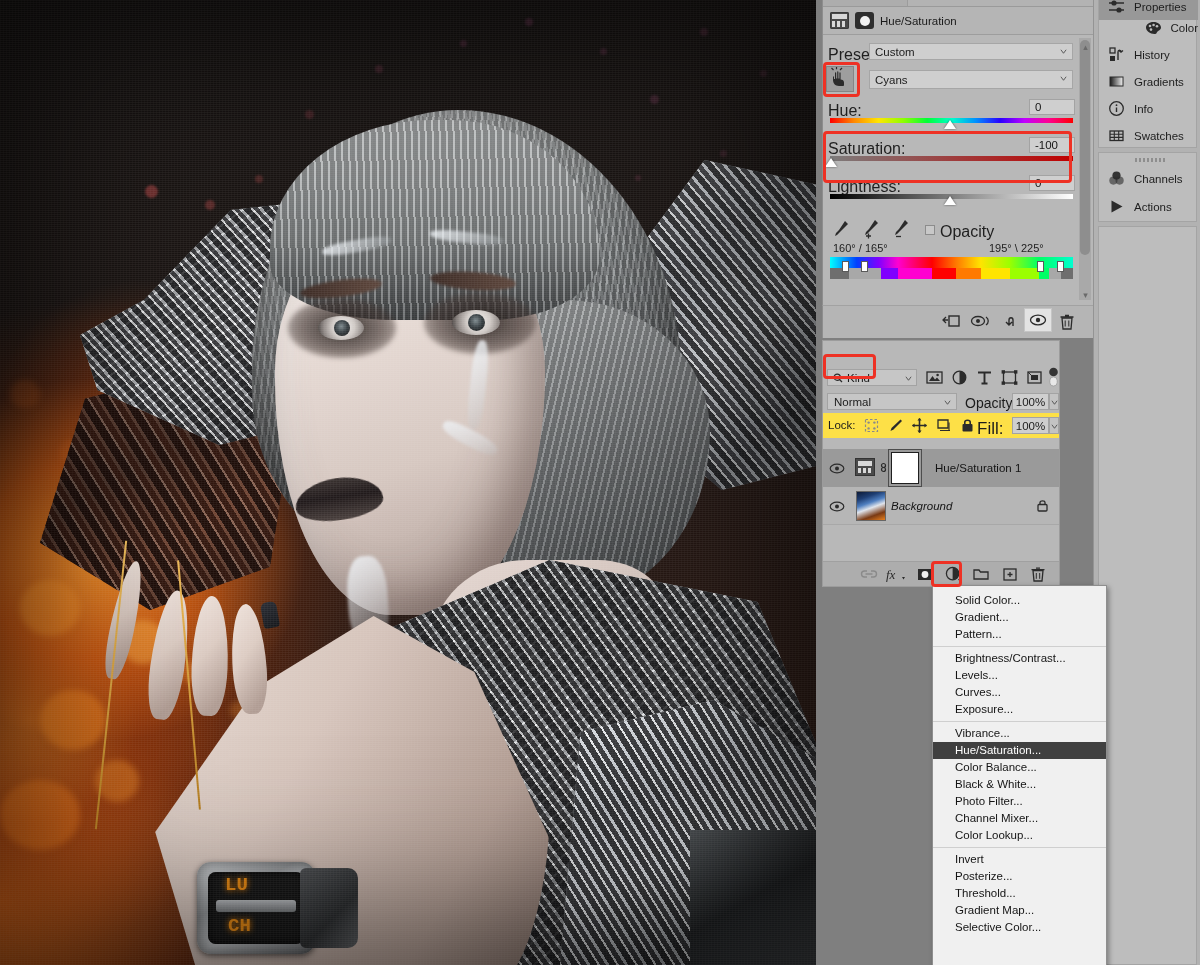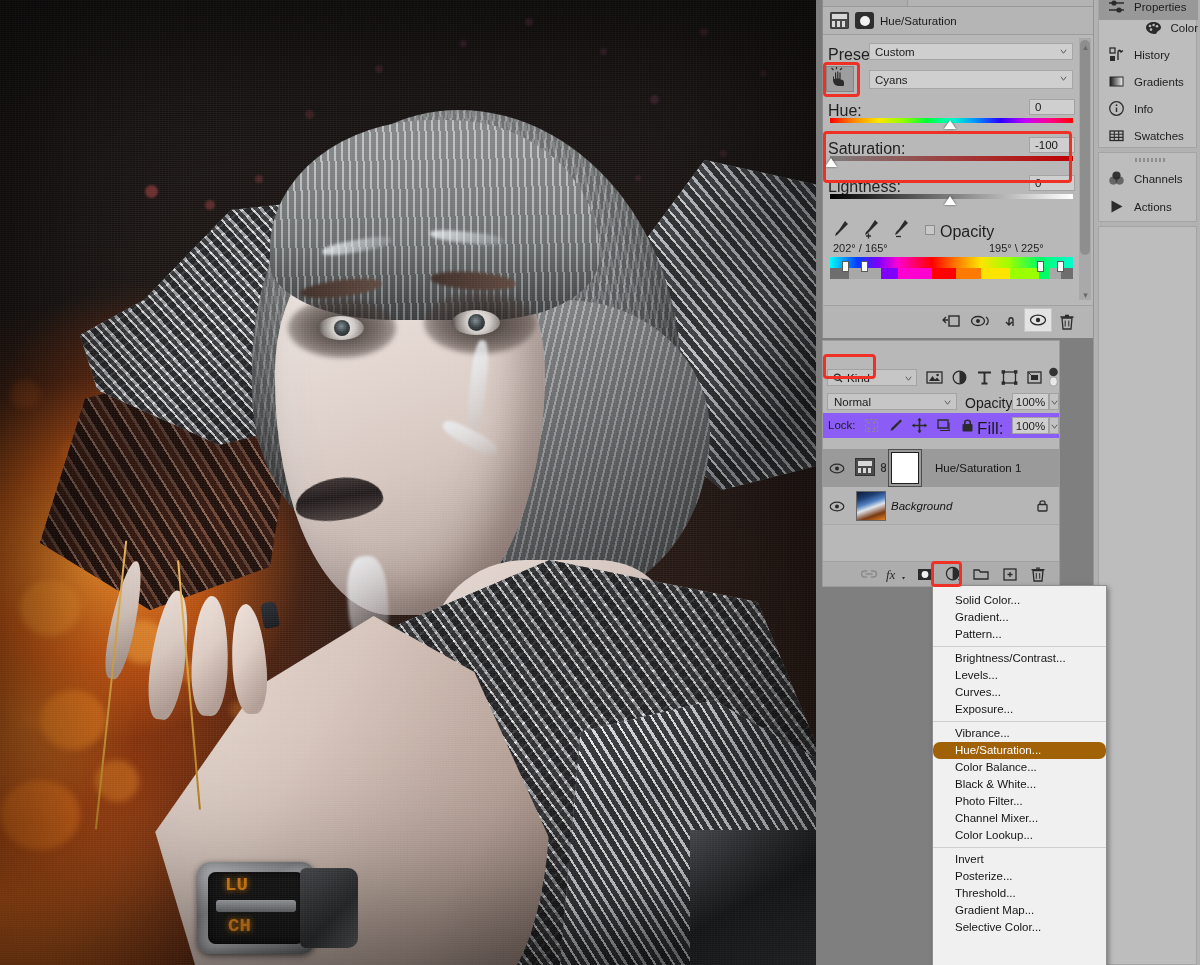--- a/index.html
+++ b/index.html
@@ -224,21 +224,21 @@
   #filter-kind { position:absolute; left:4px; top:3px; width:90px; height:17px; background:#c6c6c6;
     border:1px solid #a3a3a3; font-size:11.5px; display:flex; align-items:center; gap:4px; padding-left:5px; }
   .fi { position:absolute; top:3px; width:19px; height:17px; }
   #blend-row { position:absolute; left:0; top:49px; width:236px; height:23px; }
   #blend-combo { position:absolute; left:4px; top:3px; width:130px; height:17px; background:#c6c6c6;
     border:1px solid #a3a3a3; font-size:11.5px; display:flex; align-items:center; padding-left:6px; }
   #opacity-label { position:absolute; left:142px; top:5px; font-size:14px; }
   #opacity-box { position:absolute; left:189px; top:3px; width:37px; height:17px; background:#cfcfcf;
     border:1px solid #a3a3a3; font-size:11.5px; display:flex; align-items:center; justify-content:center; }
   #opacity-chev { position:absolute; left:226px; top:3px; width:10px; height:17px; background:#c3c3c3; border:1px solid #a3a3a3; }
-  #lock-row { position:absolute; left:0; top:72px; width:236px; height:25px; background:#8b5cf6; }
+  #lock-row { position:absolute; left:0; top:72px; width:236px; height:25px; background:#fde047; }
   #lock-label { position:absolute; left:5px; top:6px; font-size:11.5px; }
   .lk { position:absolute; top:4px; width:17px; height:17px; }
   #fill-label { position:absolute; left:154px; top:6px; font-size:17px; }
   #fill-box { position:absolute; left:189px; top:4px; width:37px; height:17px; background:#cfcfcf;
     border:1px solid #a3a3a3; font-size:11.5px; display:flex; align-items:center; justify-content:center; }
   #fill-chev { position:absolute; left:226px; top:4px; width:10px; height:17px; background:#c3c3c3; border:1px solid #a3a3a3; }
 
   .layer-row { position:absolute; left:0; width:236px; height:38px; }
   .layer-row.selected { background:#9a9a9a; }
   .layer-row.normal { background:#b6b6b6; border-bottom:1px solid #a8a8a8; }
@@ -258,21 +258,21 @@
   .lock-ico-row { position:absolute; right:10px; top:11px; width:13px; height:15px; }
 
   #layers-footer { position:absolute; left:0; top:220px; width:236px; height:25px; background:#adadad;
     border-top:1px solid #a0a0a0; }
   .lf-btn { position:absolute; top:2px; width:22px; height:20px; display:flex; align-items:center; justify-content:flex-end; }
 
   
   #adj-menu { position:absolute; left:932px; top:585px; width:175px; height:423px;
     background:#f0f0f0; border:1px solid #8e8e8e; box-shadow:2px 2px 5px rgba(0,0,0,0.35); }
   .mi { position:relative; height:17px; line-height:17px; padding-left:22px; font-size:11.5px; color:#141414; }
-  .mi.highlighted { background:#a16207; color:#fff;border-radius:7px; }
+  .mi.highlighted { background:#404040; color:#fff; }
   .msep { height:1px; background:#cfcfcf; margin:3px 0 3px 0; }
 
   
   .ann { position:absolute; border:3px solid #ee3124; border-radius:4px; pointer-events:none; }
 
   
   #hand-pick-btn { position:absolute; left:826px; top:66px; width:28px; height:26px;
     background:#9e9e9e; border:1px solid #858585; }
 </style>
 </head>
@@ -441,21 +441,21 @@
   </div>
   <div class="eyedrop" style="left:892px;top:219px;">
     <svg viewBox="0 0 18 20" width="18" height="20">
         <path d="M13 1 L16 4 L8 12 L5 15 L3 16 L4 13 L7 10 Z" fill="#2b2b2b"></path>
         <path d="M4 17.5 L9 17.5" stroke="#2b2b2b" stroke-width="1.3"></path>
       </svg>
   </div>
   <div id="colorize-box" style="left:925px;top:225px;"></div>
   <div class="lbl" style="position:absolute;left:940px;top:223px;">Opacity</div>
 
-  <div class="deg-label" style="left:833px;top:242px;">202° / 165°</div>
+  <div class="deg-label" style="left:833px;top:242px;">160° / 165°</div>
   <div class="deg-label" style="left:989px;top:242px;">195° \ 225°</div>
   <div id="spectrum-outer" style="top:257px;"></div>
   <div id="spectrum-inner" style="top:268px;"></div>
   <div class="sp-handle" style="left:842px;top:261px;"></div>
   <div class="sp-handle" style="left:861px;top:261px;"></div>
   <div class="sp-handle" style="left:1037px;top:261px;"></div>
   <div class="sp-handle" style="left:1057px;top:261px;"></div>
 
   <div id="prop-scroll-track"></div>
   <div id="prop-scroll-thumb"></div>

